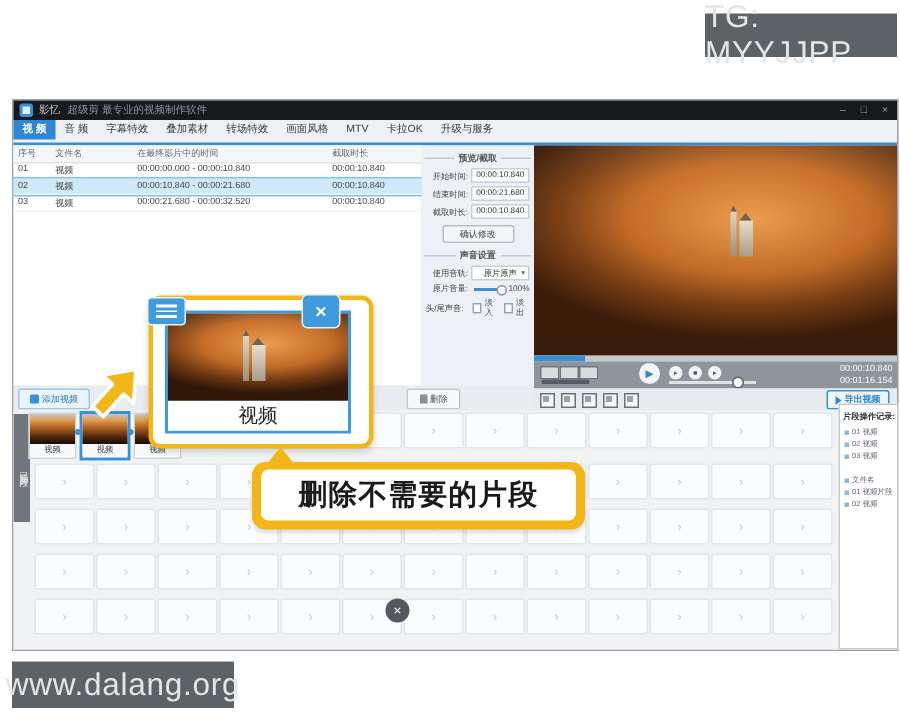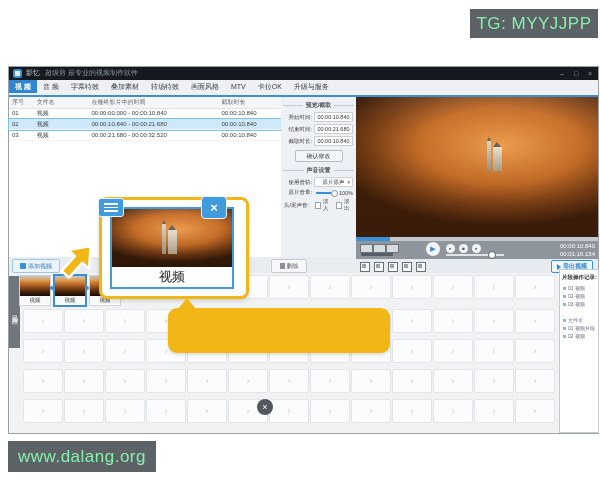--- a/index.html
+++ b/index.html
@@ -1,20 +1,20 @@
 <!DOCTYPE html>
 <html><head>
 <meta charset="utf-8">
 <style>
   html,body{margin:0;padding:0}
   body{width:600px;height:480px;position:relative;background:#fff;overflow:hidden;
        font-family:"Liberation Sans","DejaVu Sans",sans-serif;}
 
   
-  .badge{position:absolute;background:#5d6267;color:#86efac;font-size:17px;
+  .badge{position:absolute;background:#5d6267;color:#e5e5e5;font-size:21px;
          display:flex;align-items:center;justify-content:center;letter-spacing:.5px}
   #tg-badge{left:470px;top:9px;width:128px;height:29px}
   #site-badge{left:8px;top:441px;width:148px;height:31px}
 
   
   #app{position:absolute;left:8px;top:66px;width:589px;height:366px;
        border:1px solid #9aa0a6;background:#f1f2f4;z-index:1}
 
   #titlebar{position:absolute;left:0;top:0;width:100%;height:13px;background:#16191e;color:#c9ced4}
   #app-icon{position:absolute;left:4px;top:2px;width:9px;height:9px;background:#3a8fd9;border-radius:2px}
@@ -563,13 +563,14 @@
   <div id="list-ic">
       <i></i>
       <i></i>
       <i></i>
     </div>
   <div id="x-btn">×</div>
 </div>
 
 <div id="banner">
   <div id="banner-tri"></div>
+  <div id="banner-inner">删除不需要的片段</div>
 </div>
 
 </body></html>

